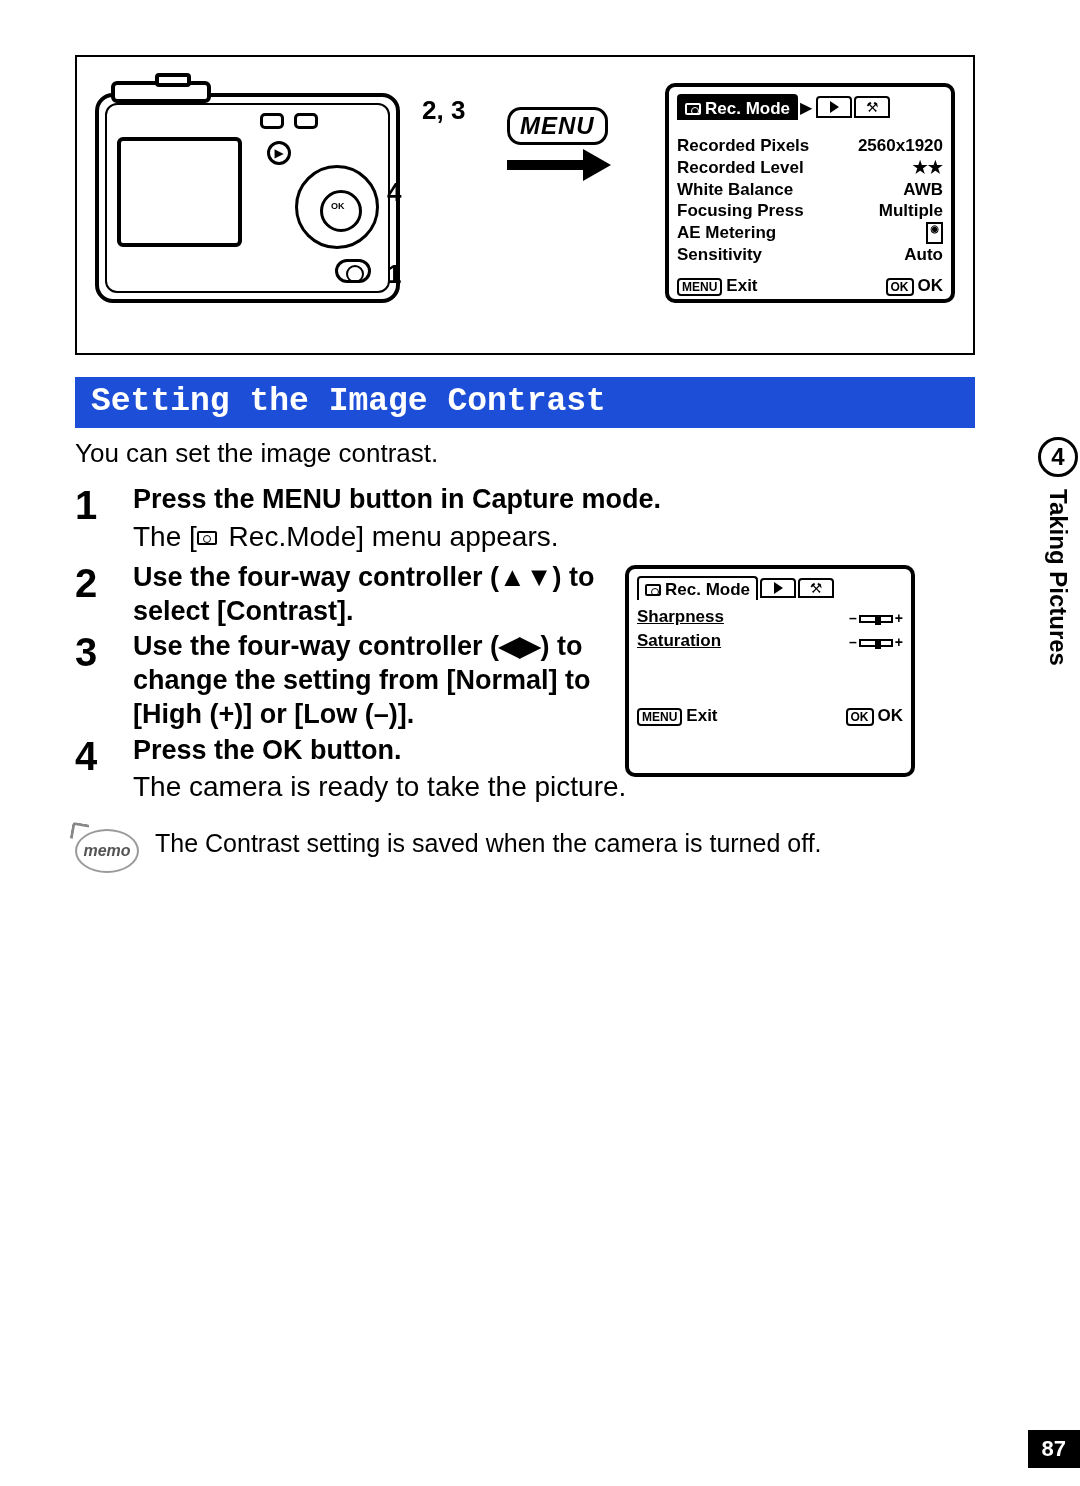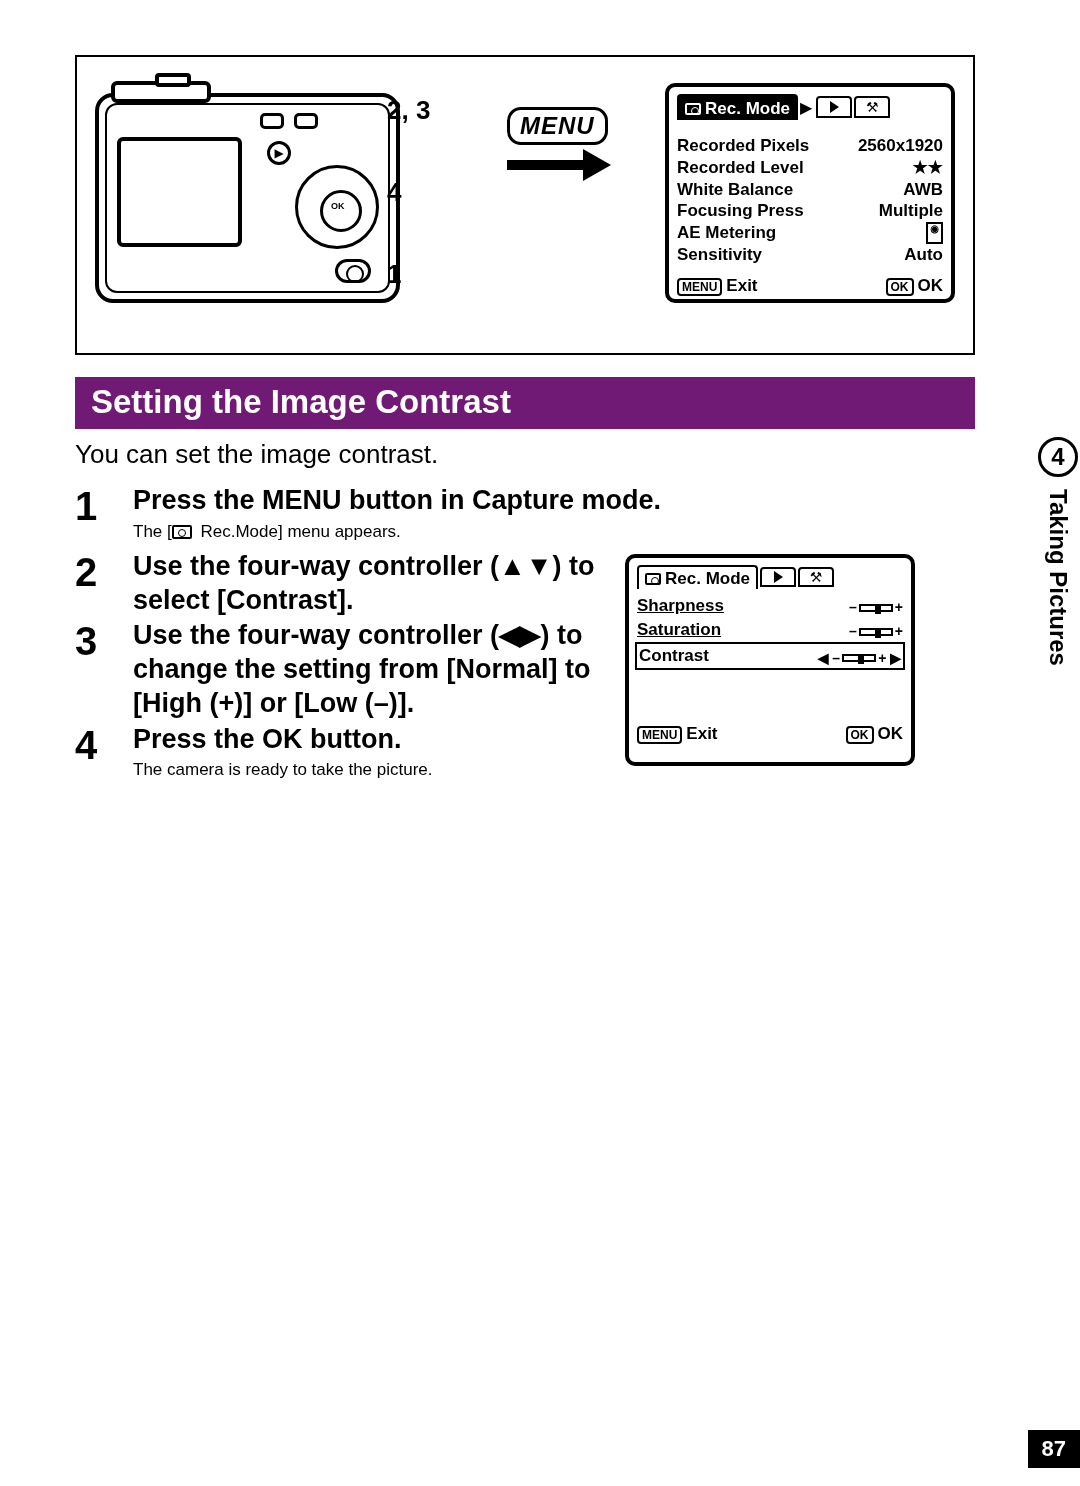--- a/index.html
+++ b/index.html
@@ -73,21 +73,21 @@
   .dpad::before{content:""; position:absolute; left:22px; top:22px; width:36px;height:36px;border:3px solid #000; border-radius:50%;}
   .dpad .ok{position:absolute; left:33px; top:33px; font-size:9px; font-weight:bold;}
   .ring-btn{position:absolute; left:240px; top:166px; width:36px;height:24px;border:3px solid #000;border-radius:12px;}
   .ring-btn::after{content:""; position:absolute; left:8px;top:3px;width:14px;height:14px;border:2px solid #000;border-radius:50%;}
   .labels-col{
     position:absolute; left:310px; top:40px;
     font-size:26px; font-weight:bold;
     line-height:1;
   }
   .labels-col div{margin-top:56px;}
-  .labels-col div:first-child{margin-top:0;}
+  .labels-col div:first-child{margin-top:0;margin-left:35px;}
   .menu-pill{
     position:absolute; left:430px; top:50px;
     border:3px solid #000; border-radius:14px;
     padding:2px 10px;
     font-size:24px; font-weight:bold; font-style: italic; letter-spacing:1px;
   }
   .big-arrow{
     position:absolute; left:430px; top:98px;
     width:110px; height:20px;
   }
@@ -114,34 +114,35 @@
     display:flex;align-items:center;justify-content:center; font-size:14px;
     border-top-left-radius:4px; border-top-right-radius:4px;
   }
   .lcd1 .list{margin-top:14px;}
   .lcd1 .row{display:flex; justify-content:space-between; font-size:17px; font-weight:bold; line-height:1.28; font-stretch: condensed;}
   .lcd1 .row .v{font-weight:bold;}
   .lcd1 .footer{display:flex; justify-content:space-between; margin-top:10px; font-size:17px; font-weight:bold;}
   .pillbox{display:inline-block; border:2px solid #000; border-radius:4px; font-size:12px; padding:0 3px; margin-right:4px; font-weight:bold;}
 
   .section-bar{
-    background:#701a75;
+    background:#1d4ed8;
     color:#fff;
     font-size:33px;
     font-weight:bold;
     padding:6px 16px 8px 16px;
     margin-bottom:10px;
+    font-family:Liberation Mono, monospace;
   }
   .intro{font-size:26px; margin-bottom:14px;}
   .steps{width:820px;}
   .step{display:flex; gap:22px; margin:2px 0;}
   .num{font-size:40px; font-weight:bold; width:36px; font-family:"Arial Black",Arial,sans-serif;}
   .body{flex:1;}
   .h{font-size:27px; font-weight:bold; line-height:1.25;}
-  .sub{font-size:17px; margin-top:4px; margin-bottom:6px;}
+  .sub{font-size:28px; margin-top:4px; margin-bottom:6px;}
   .step2-3-wrap{position:relative;}
   .lcd2{
     position:absolute; left:550px; top:4px;
     width:290px; height:212px;
     border:4px solid #000; border-radius:10px;
     padding:6px 8px;
   }
   .lcd2 .tabrow{display:flex; align-items:center; height:26px;}
   .lcd2 .tabrow .tab{
     border:2px solid #000; border-bottom:none;
@@ -318,41 +319,41 @@
         </div>
         <div class="list">
           <div class="row">
               <span style="text-decoration:underline;">Sharpness</span>
             <span class="slider">–<span class="bar"></span>+</span>
           </div>
           <div class="row">
               <span style="text-decoration:underline;">Saturation</span>
             <span class="slider">–<span class="bar"></span>+</span>
           </div>
-          <div class="row sel">
-              <span>Contrast</span>
-            <span class="slider">◀ –<span class="bar"></span>+ ▶</span>
-          </div>
         </div>
         <div class="footer">
           <span><span class="pillbox">MENU</span><span>Exit</span></span>
           <span><span class="pillbox">OK</span><span>OK</span></span>
         </div>
       </div>
     </div>
 
     <div class="step">
       <div class="num">4</div>
       <div class="body">
         <div class="h">Press the OK button.</div>
         <div class="sub">The camera is ready to take the picture.</div>
       </div>
     </div>
   </div>
 
+  <div class="memo-row">
+    <div class="memo-icon">memo</div>
+    <div class="memo-text">The Contrast setting is saved when the camera is turned off.</div>
+  </div>
 
 </div>
 
 <div class="side-tab">
   <div class="tab-num">4</div>
   <div class="vtext">Taking Pictures</div>
 </div>
 
 <div class="page-num">87</div>
 

